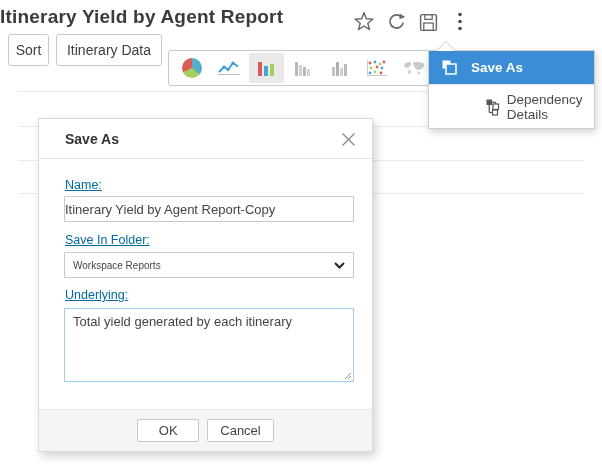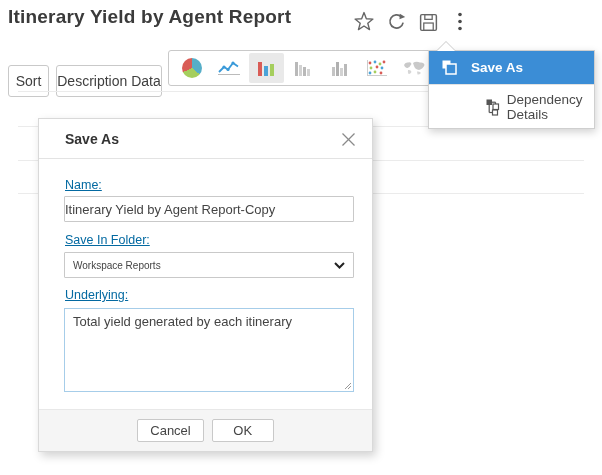--- a/index.html
+++ b/index.html
@@ -1,26 +1,26 @@
 <!DOCTYPE html>
 <html><head>
 <meta charset="utf-8">
 <style>
   * { margin:0; padding:0; box-sizing:border-box; }
   html,body { width:602px; height:475px; background:#fff; overflow:hidden;
               font-family:"Liberation Sans", sans-serif; position:relative; }
 
   
-  .page-title { position:absolute; left:8px; top:6px; font-size:19px; font-weight:bold;
+  .page-title { position:absolute; left:0; top:6px; font-size:19px; font-weight:bold;
                 color:#3b3b3b; letter-spacing:.2px; }
   .title-icons { position:absolute; left:352px; top:9px; display:flex; align-items:center; gap:8px; height:26px; }
   .tico { width:24px; height:24px; display:flex; align-items:center; justify-content:center; cursor:pointer; }
 
   
-  .btn { position:absolute; top:65px; height:32px; background:#fff; border:1px solid #c9c9c9;
+  .btn { position:absolute; top:34px; height:32px; background:#fff; border:1px solid #c9c9c9;
          border-radius:3px; font-size:14px; color:#3f3f3f; display:flex; align-items:center;
          justify-content:center; cursor:pointer; }
   #sort-btn { left:8px; width:41px; }
   #ud-btn   { left:56px; width:106px; }
   .icon-group { position:absolute; left:168px; top:50px; width:270px; height:36px;
                 border:1px solid #c9c9c9; border-radius:3px; display:flex; align-items:center;
                 padding:0 6px; gap:2px; background:#fff; }
   .chart-cell { width:36px; height:30px; display:flex; align-items:center; justify-content:center;
                 border-radius:2px; cursor:pointer; }
   .chart-cell.selected { background:#e9e9e9; }
@@ -59,21 +59,21 @@
   #lbl-name { top:19px; }
   #lbl-folder { top:74px; }
   #lbl-desc { top:129px; }
   .txt-input { position:absolute; left:25px; top:37px; width:290px; height:26px;
                border:1px solid #c9c9c9; border-radius:1px; font-family:"Liberation Sans",sans-serif;
                font-size:13px; color:#444; padding:0 0; background:#fff; }
   .select-box { position:absolute; left:25px; top:93px; width:290px; height:26px;
                 border:1px solid #c9c9c9; border-radius:1px; background:#fff; display:flex;
                 align-items:center; font-size:10px; color:#444; padding:0 8px; cursor:pointer; }
   .select-box .sel-text { flex:1; }
-  .desc-wrap { position:absolute; left:25px; top:149px; width:290px; height:84px; }
+  .desc-wrap { position:absolute; left:25px; top:149px; width:290px; height:74px; }
   .desc-area { width:100%; height:100%; border:1px solid #a6cde9; resize:none;
                font-family:"Liberation Sans",sans-serif; font-size:13px; color:#444;
                padding:5px 8px; outline:none; }
   .resize-grip { position:absolute; right:2px; bottom:2px; }
   .modal-footer { position:absolute; left:0; bottom:0; width:100%; height:42px; background:#f5f5f5;
                   border-top:1px solid #e8e8e8; display:flex; align-items:center; justify-content:center; gap:8px; }
   .dlg-btn { min-width:62px; height:23px; background:#fff; border:1px solid #c9c9c9; border-radius:2px;
              font-size:13px; color:#444; display:flex; align-items:center; justify-content:center;
              cursor:pointer; padding:0 12px; }
 </style>
@@ -103,21 +103,21 @@
   <div class="tico">
     <svg width="6" height="22" viewBox="0 0 6 22">
       <circle cx="3" cy="3.5" r="1.8" fill="#4a4a4a"></circle>
       <circle cx="3" cy="10.5" r="1.8" fill="#4a4a4a"></circle>
       <circle cx="3" cy="17.5" r="1.8" fill="#4a4a4a"></circle>
     </svg>
   </div>
 </div>
 
 <div id="sort-btn" class="btn">Sort</div>
-<div id="ud-btn" class="btn">Description Data</div>
+<div id="ud-btn" class="btn">Itinerary Data</div>
 
 <div class="icon-group">
   <div class="chart-cell">
     <div class="pie"></div>
   </div>
   <div class="chart-cell">
     <svg width="24" height="18" viewBox="0 0 24 18">
       <polyline points="2,13 7,8 11,10.5 16,4 21,7.5" fill="none" stroke="#3a9ad9" stroke-width="1.8"></polyline>
       <circle cx="7" cy="8" r="1.6" fill="#3a9ad9"></circle>
         <circle cx="11" cy="10.5" r="1.6" fill="#3a9ad9"></circle>
@@ -239,16 +239,16 @@
     <div class="desc-wrap">
       <textarea class="desc-area" style="">Total yield generated by each itinerary</textarea>
       <svg class="resize-grip" width="9" height="9" viewBox="0 0 9 9">
         <line x1="8" y1="2" x2="2" y2="8" stroke="#999" stroke-width="1"></line>
         <line x1="8" y1="5" x2="5" y2="8" stroke="#999" stroke-width="1"></line>
       </svg>
     </div>
   </div>
 
   <div class="modal-footer">
+    <div class="dlg-btn">OK</div>
     <div class="dlg-btn">Cancel</div>
-    <div class="dlg-btn">OK</div>
   </div>
 </div>
 
 </body></html>

